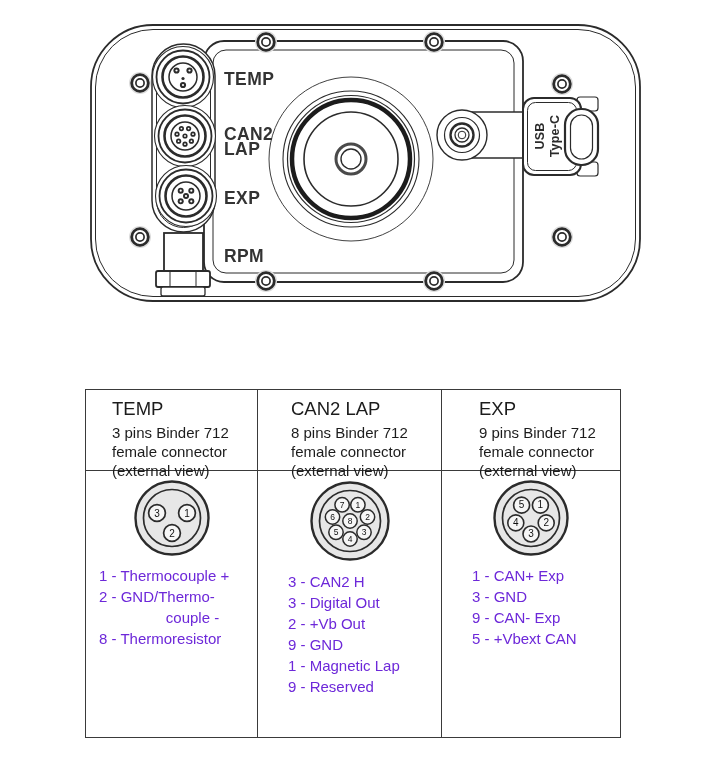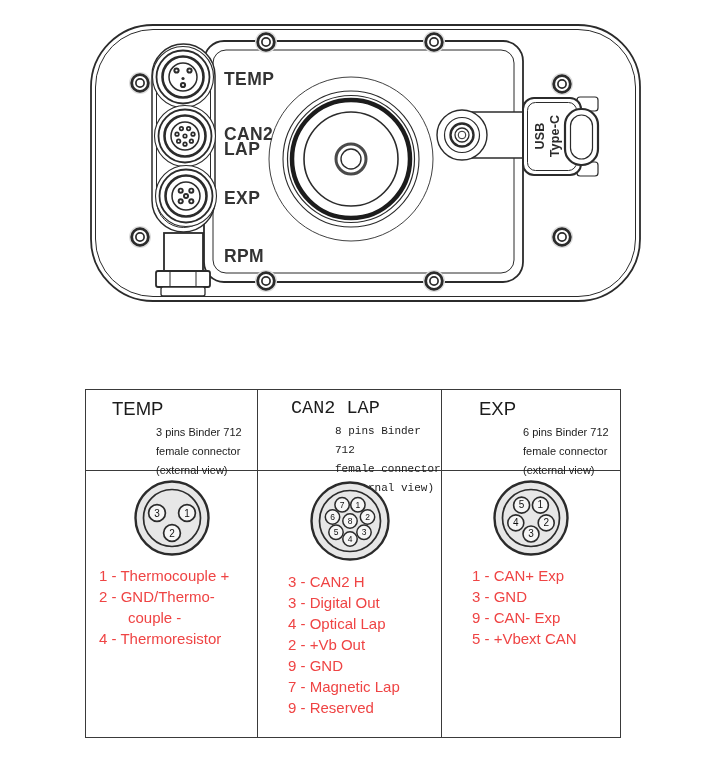--- a/index.html
+++ b/index.html
@@ -14,31 +14,31 @@
 
   .pinout-table {
     position:absolute; left:85px; top:389px; width:536px; height:349px;
     box-sizing:border-box; border:1.6px solid #3a3a3a; background:#ffffff;
     display:grid; grid-template-columns:171px 184px 1fr; overflow:hidden;
   }
   .pt-col { border-left:1.6px solid #3a3a3a; display:flex; flex-direction:column; min-width:0; }
   .pt-col.c1 { border-left:none; }
   .pt-head { height:81px; box-sizing:border-box; border-bottom:1.6px solid #3a3a3a; padding-top:8px; }
   .c1 .pt-head { padding-left:26px; }
-  .c2 .pt-head { padding-left:33px;font-family:Liberation Mono, monospace; }
+  .c2 .pt-head { padding-left:33px; }
   .c3 .pt-head { padding-left:37px; }
   .pt-title { font-size:18.5px; color:#1c1c1c; margin-bottom:3px; }
-  .pt-sub   { font-size:11px; line-height:19px; color:#1c1c1c;margin-left:44px; }
+  .pt-sub   { font-size:15px; line-height:19px; color:#1c1c1c; }
   .pt-body  { padding-top:5px; }
   .connector-svg { display:block; margin:0 auto; }
-  .pt-pins { margin-top:5px; font-size:15px; line-height:21px; color:#ef4444; white-space:nowrap; }
+  .pt-pins { margin-top:5px; font-size:15px; line-height:21px; color:#6d28d9; white-space:nowrap; }
   .c1 .pt-pins { padding-left:13px; }
   .c2 .pt-pins { padding-left:30px; }
   .c3 .pt-pins { padding-left:30px; }
-  .pt-pins .indent { padding-left:29px; }
+  .pt-pins .indent { padding-left:29px;text-align:center; }
   .pin-num { font-size:10px; fill:#111111; }
   .pin-num.small { font-size:8.5px; }
 </style>
 </head>
 <body>
 
 <svg class="device-svg" width="704" height="340" viewBox="0 0 704 340">
 
   <g fill="none" stroke="#2b2b2b">
     <rect x="91" y="25" width="549" height="276" rx="62" fill="#ffffff" stroke-width="1.8"></rect>
@@ -226,21 +226,21 @@
         <text class="pin-num" x="63" y="40.5" text-anchor="middle">1</text>
         <circle cx="48" cy="57" r="8.4" fill="#f6f6f6" stroke="#2b2b2b" stroke-width="1.7"></circle>
         <text class="pin-num" x="48" y="60.5" text-anchor="middle">2</text>
         <circle cx="33" cy="37" r="8.4" fill="#f6f6f6" stroke="#2b2b2b" stroke-width="1.7"></circle>
         <text class="pin-num" x="33" y="40.5" text-anchor="middle">3</text>
       </svg>
       <div class="pt-pins">
         <div>1 - Thermocouple +</div>
         <div>2 - GND/Thermo-</div>
         <div class="indent">couple -</div>
-        <div>4 - Thermoresistor</div>
+        <div>8 - Thermoresistor</div>
       </div>
     </div>
   </div>
 
   <div class="pt-col c2">
     <div class="pt-head">
       <div class="pt-title">CAN2 LAP</div>
       <div class="pt-sub">8 pins Binder 712</div>
       <div class="pt-sub">female connector</div>
       <div class="pt-sub">(external view)</div>
@@ -262,33 +262,32 @@
         <circle cx="32.5" cy="41" r="7.2" fill="#f6f6f6" stroke="#2b2b2b" stroke-width="1.5"></circle>
         <text class="pin-num small" x="32.5" y="44" text-anchor="middle">6</text>
         <circle cx="42.1" cy="28.8" r="7.2" fill="#f6f6f6" stroke="#2b2b2b" stroke-width="1.5"></circle>
         <text class="pin-num small" x="42.1" y="31.8" text-anchor="middle">7</text>
         <circle cx="50" cy="45" r="7.2" fill="#f6f6f6" stroke="#2b2b2b" stroke-width="1.5"></circle>
         <text class="pin-num small" x="50" y="48" text-anchor="middle">8</text>
       </svg>
       <div class="pt-pins">
         <div>3 - CAN2 H</div>
         <div>3 - Digital Out</div>
-        <div>4 - Optical Lap</div>
         <div>2 - +Vb Out</div>
         <div>9 - GND</div>
-        <div>7 - Magnetic Lap</div>
+        <div>1 - Magnetic Lap</div>
         <div>9 - Reserved</div>
       </div>
     </div>
   </div>
 
   <div class="pt-col c3">
     <div class="pt-head">
       <div class="pt-title">EXP</div>
-      <div class="pt-sub">6 pins Binder 712</div>
+      <div class="pt-sub">9 pins Binder 712</div>
       <div class="pt-sub">female connector</div>
       <div class="pt-sub">(external view)</div>
     </div>
     <div class="pt-body">
       <svg class="connector-svg" width="96" height="84" viewBox="0 0 96 84">
         <circle cx="48" cy="42" r="36.5" fill="#e7e7e7" stroke="#2b2b2b" stroke-width="2.4"></circle>
         <circle cx="48" cy="42" r="28.5" fill="none" stroke="#2b2b2b" stroke-width="1.7"></circle>
         <circle cx="57.4" cy="29.1" r="8" fill="#f6f6f6" stroke="#2b2b2b" stroke-width="1.6"></circle>
         <text class="pin-num" x="57.4" y="32.4" text-anchor="middle">1</text>
         <circle cx="63.2" cy="46.9" r="8" fill="#f6f6f6" stroke="#2b2b2b" stroke-width="1.6"></circle>

